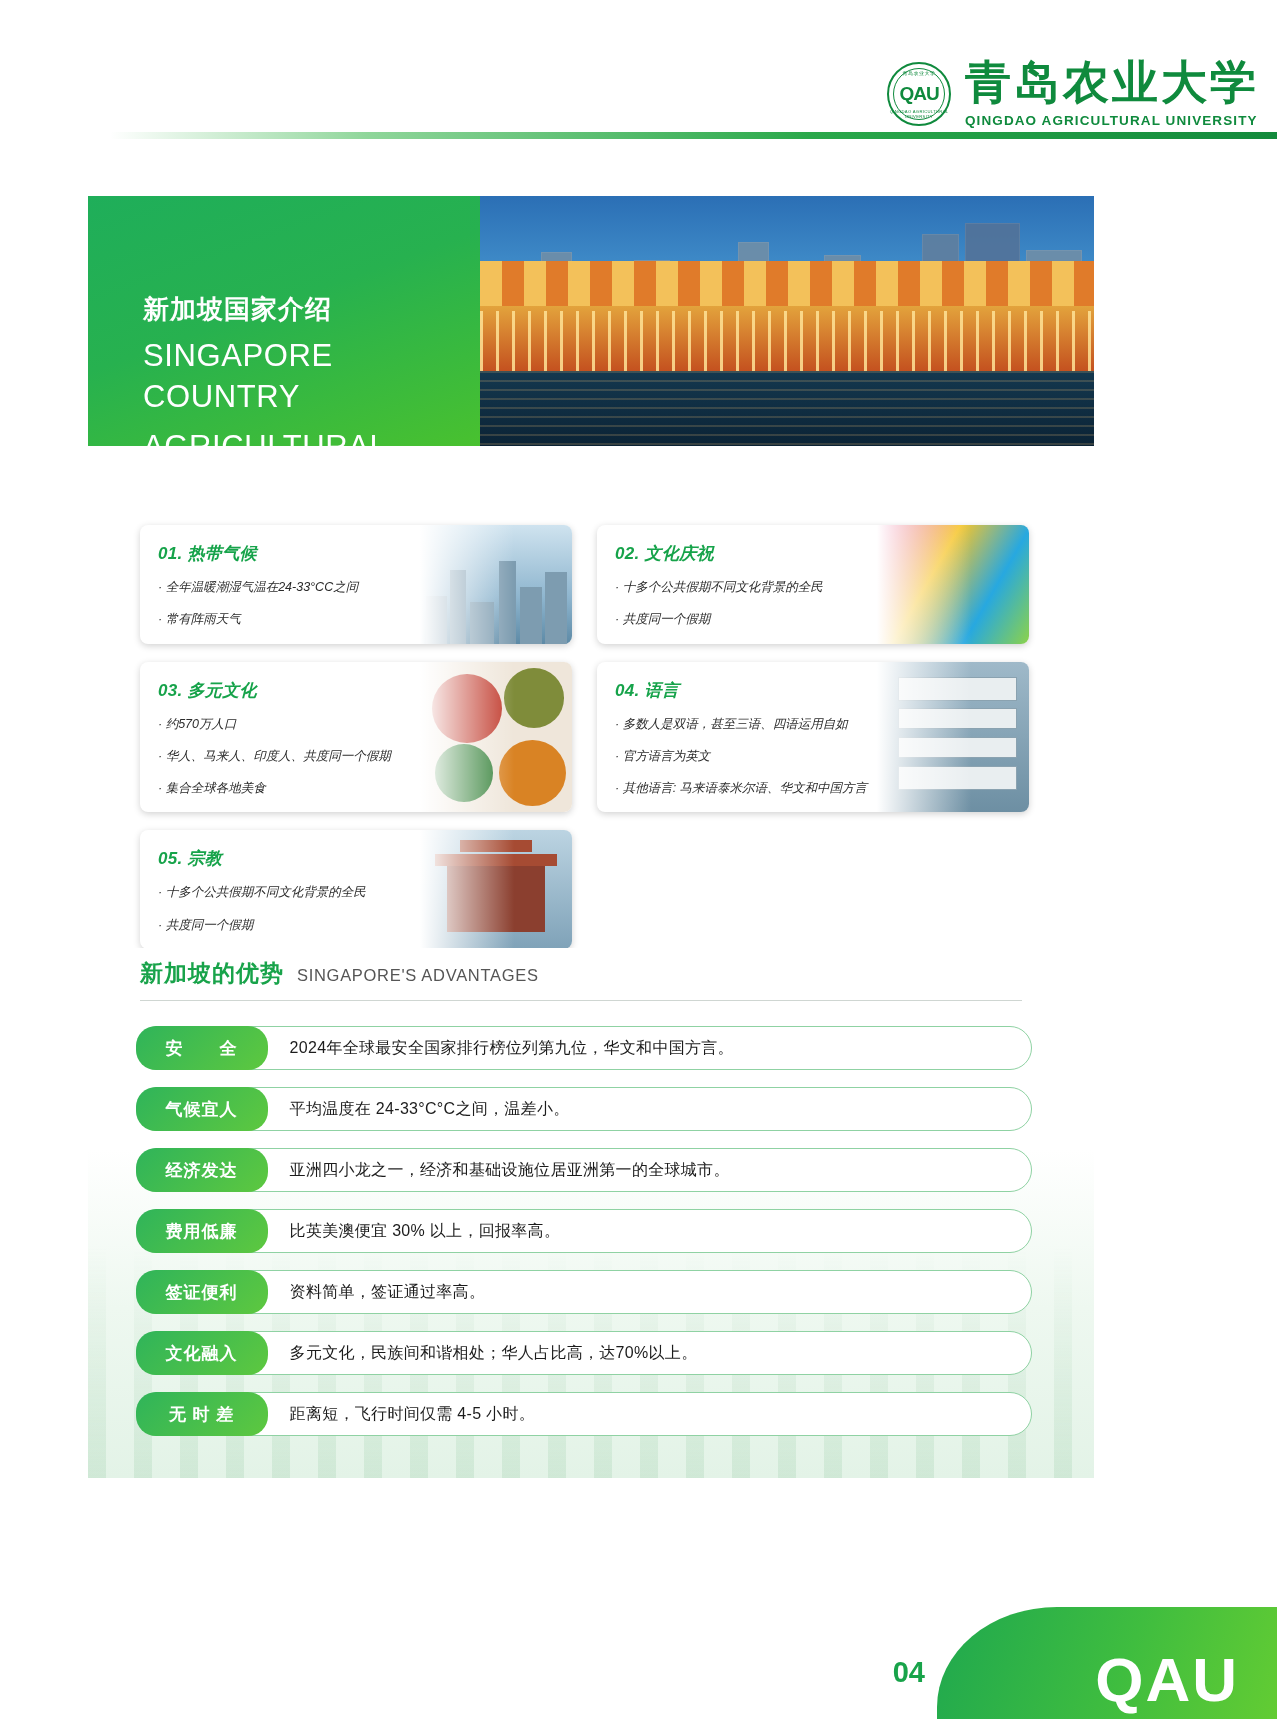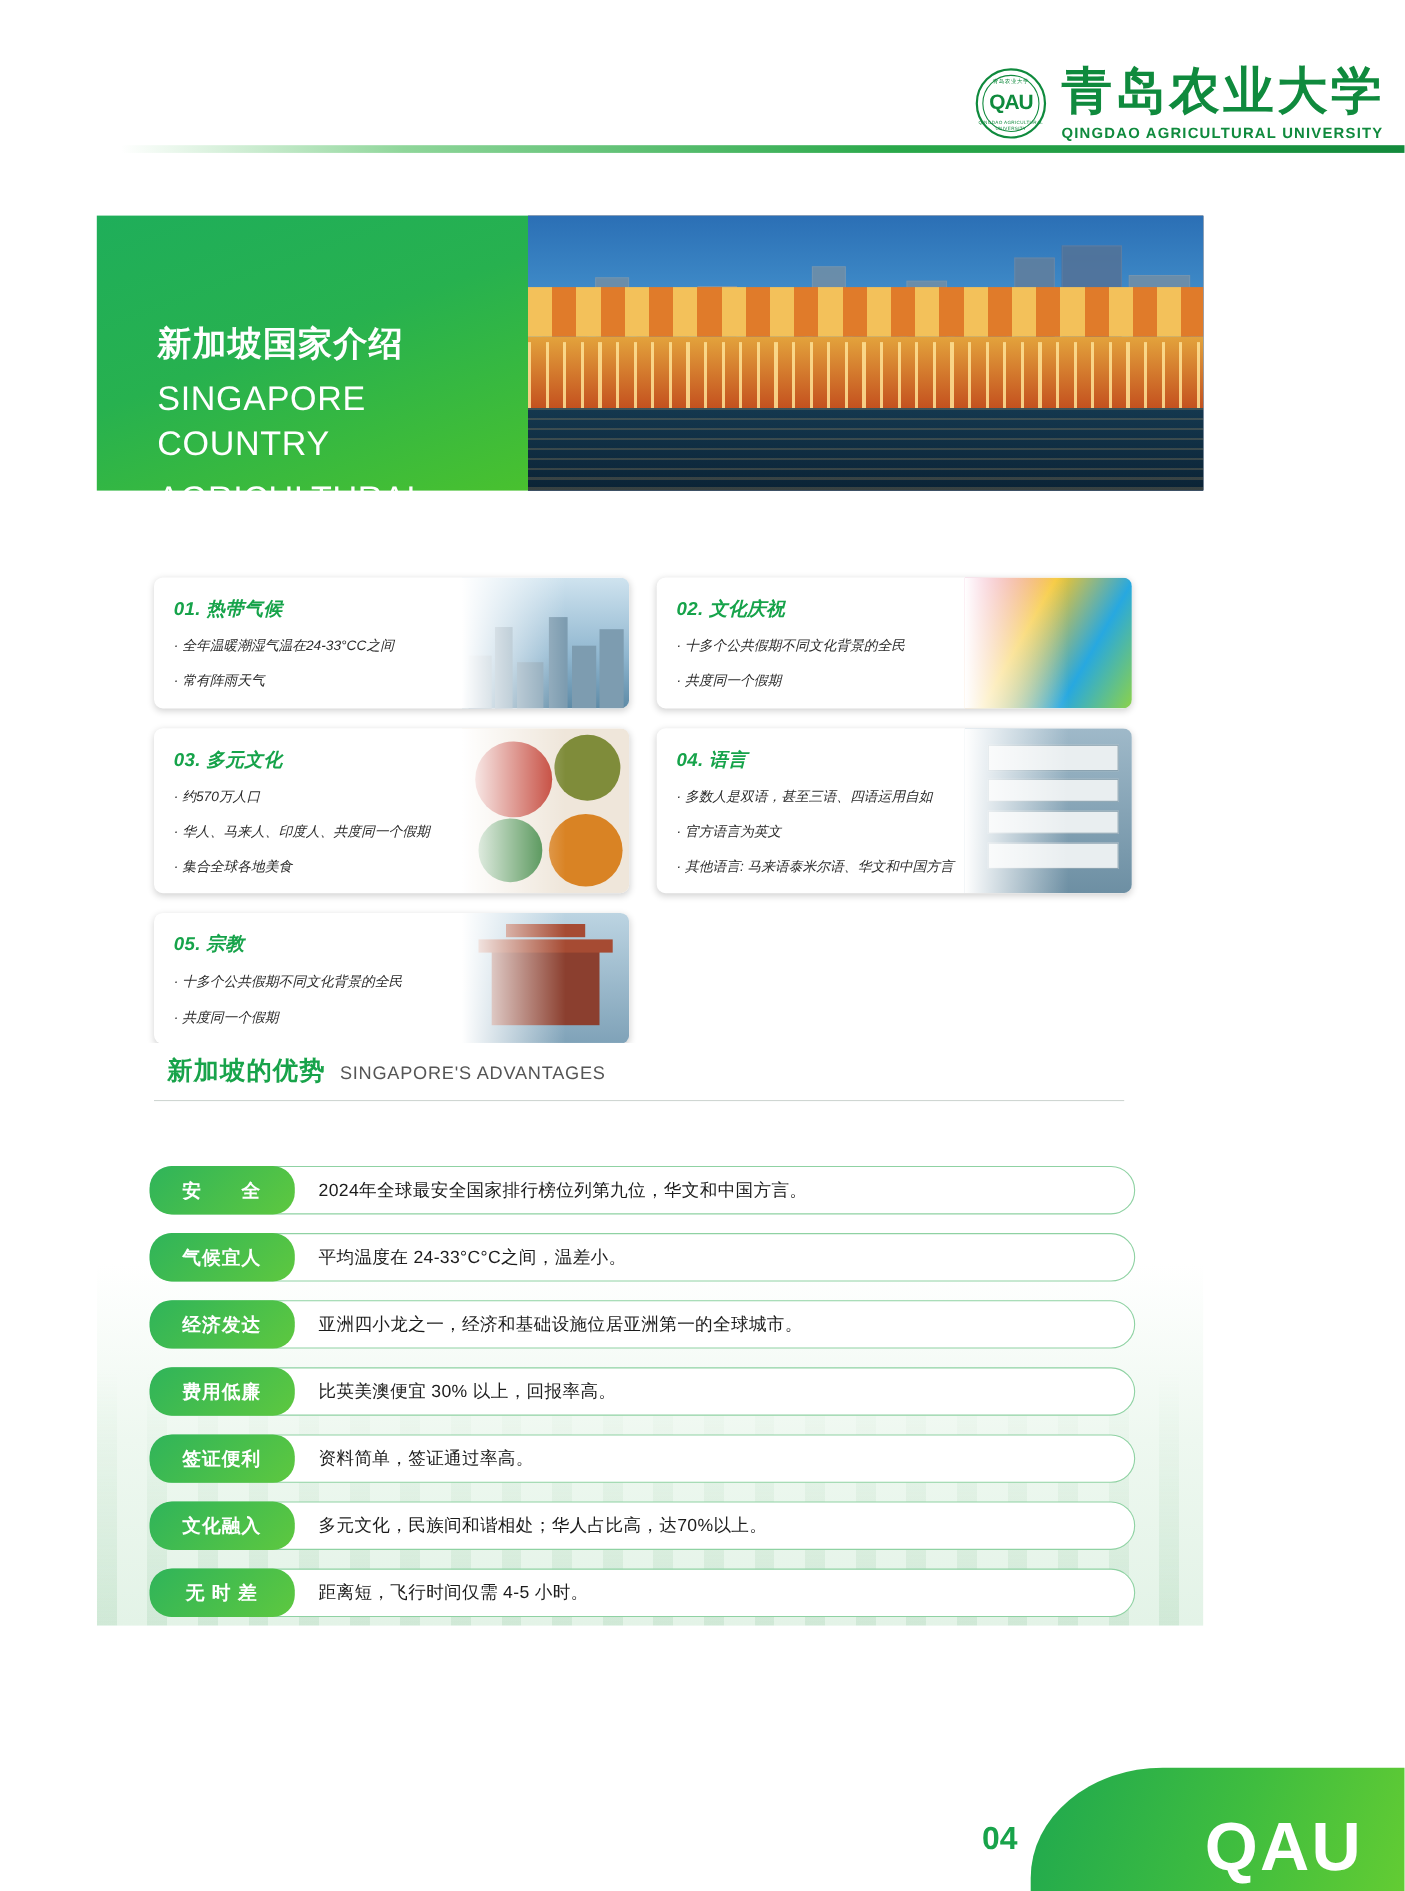--- a/index.html
+++ b/index.html
@@ -55,21 +55,21 @@
     margin-top: 7px; font-weight:600;
   }
 
   
   .hero { position:absolute; left:88px; top:196px; width:1006px; height:250px; display:flex; }
   .hero-left {
     width: 392px; height:100%;
     background: linear-gradient(160deg, #1fae5a 0%, #27b14f 45%, #49c12f 100%);
     padding: 96px 0 0 55px; color:#fff;
   }
-  .hero-title-cn { font-size: 31px; font-weight: bold; letter-spacing: 1px; }
+  .hero-title-cn { font-size: 26px; font-weight: bold; letter-spacing: 1px; }
   .hero-title-en { font-size: 31px; line-height: 1.32; margin-top: 9px; letter-spacing: 0.6px; }
   .hero-img { flex:1; position:relative; overflow:hidden; background:#0e2a4d; }
 
   
   .sky {
     position:absolute; inset:0;
     background: linear-gradient(180deg,#2b6fb5 0%, #3f8bc8 28%, #6aa8cf 48%, #2a4a63 70%, #12293c 100%);
   }
   .skyline { position:absolute; left:0; right:0; top:8%; height:52%; }
   .skyline i {
@@ -122,26 +122,26 @@
     position:absolute; inset:0;
     background: linear-gradient(180deg, #ffffff 0%, #ffffff 38%, #eef8f0 68%, #e3f3e7 100%);
   }
   .adv-bg:after{
     content:""; position:absolute; left:0; right:0; bottom:0; height:230px;
     background:
       repeating-linear-gradient(90deg, rgba(164,210,176,.30) 0 18px, rgba(0,0,0,0) 18px 46px);
     mask-image: linear-gradient(180deg, rgba(0,0,0,0), rgba(0,0,0,1));
     -webkit-mask-image: linear-gradient(180deg, rgba(0,0,0,0), rgba(0,0,0,1));
   }
-  .adv-head { position:absolute; left:64px; top:10px; display:flex; align-items:baseline; gap:13px; }
+  .adv-head { position:absolute; left:52px; top:10px; display:flex; align-items:baseline; gap:13px; }
   .adv-head-cn { color:#18a34a; font-size:23px; font-weight:bold; letter-spacing:1px; }
   .adv-head-en { color:#555; font-size:16.5px; letter-spacing:.7px; }
   .adv-rule { position:absolute; left:52px; right:72px; top:52px; height:1px; background:#cfd6d2; }
 
-  .adv-list { position:absolute; left:48px; top:78px; right:62px;margin-top:34px; }
+  .adv-list { position:absolute; left:48px; top:78px; right:62px; }
   .adv-row {
     display:flex; align-items:stretch; height:44px; margin-bottom:17px;
     border:1.4px solid #8fd2a3; border-radius:22px; background:#fff;
   }
   .adv-tag {
     width:132px; border-radius:20px;
     background: linear-gradient(135deg,#2fb45a,#5ec83f);
     color:#fff; font-size:17px; font-weight:bold;
     display:flex; align-items:center; justify-content:center;
     letter-spacing:1px; margin:-1.4px 0 -1.4px -1.4px;

